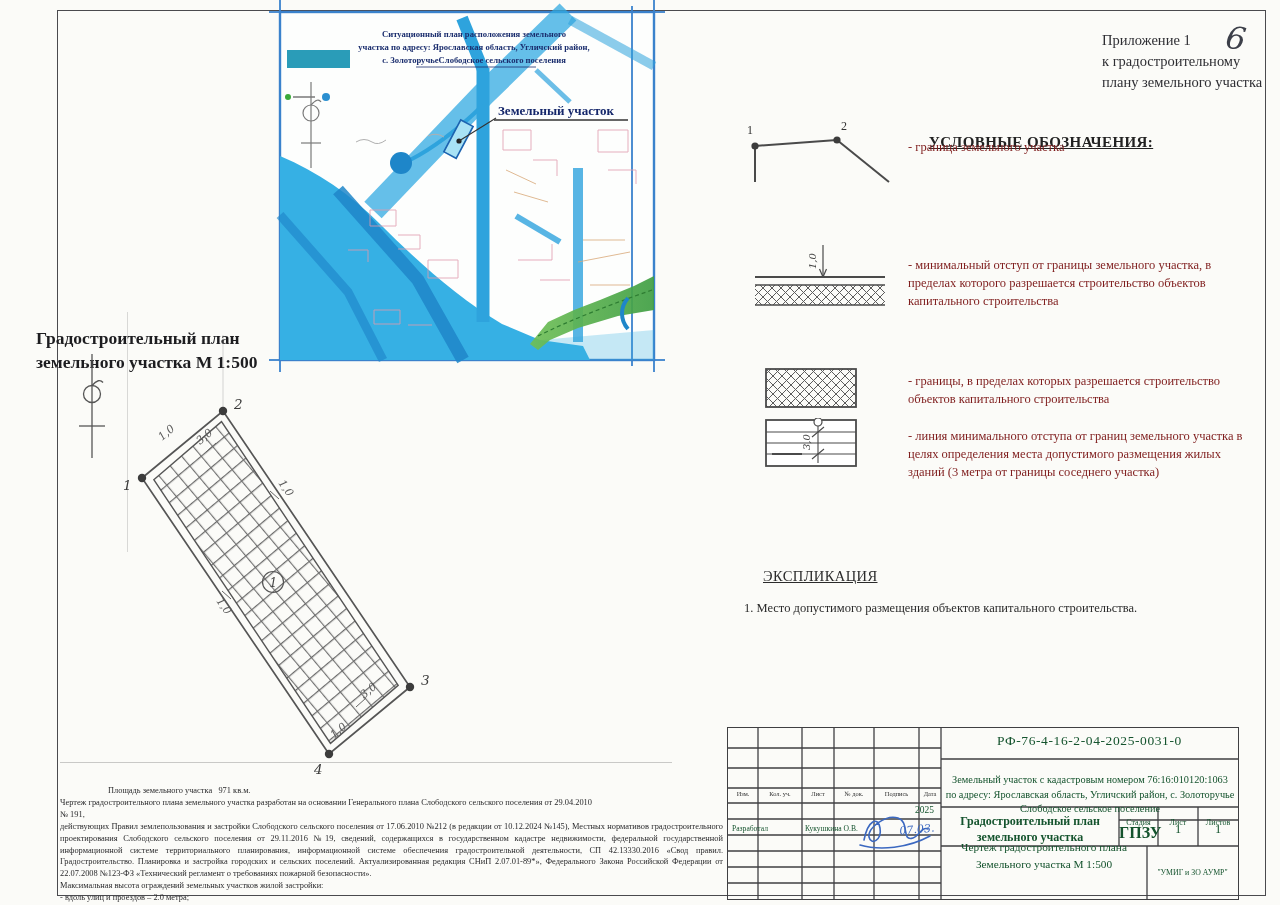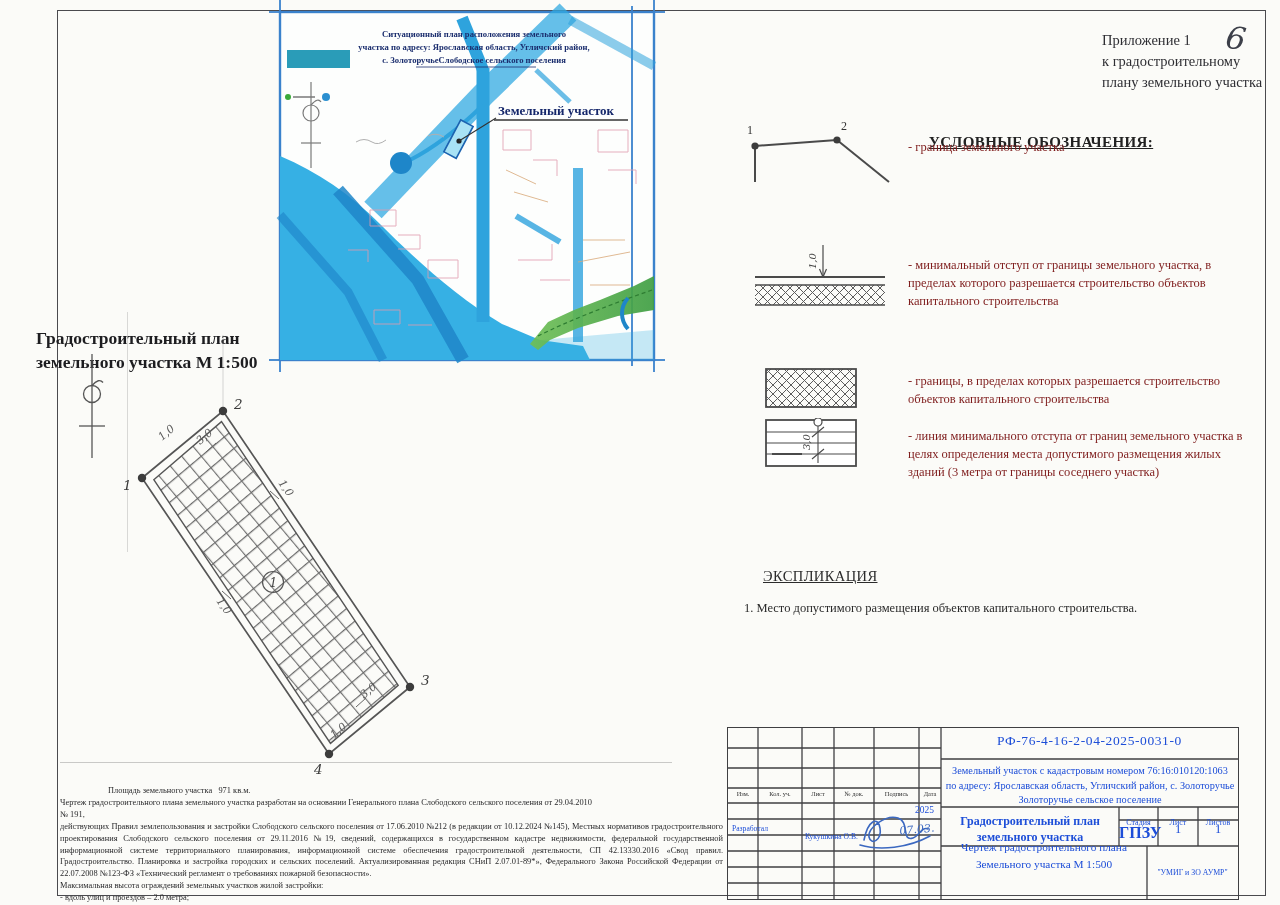--- a/index.html
+++ b/index.html
@@ -20,27 +20,27 @@
   .expl-item{left:744px;top:601px;width:500px;font-size:12.5px;}
   .main-title{left:36px;top:326px;width:270px;font-weight:bold;font-size:17.5px;
               line-height:24px;color:#1d1d20;}
   .notes{left:60px;top:785px;width:663px;font-size:8.4px;line-height:11.9px;color:#2a2a2c;}
   .notes .para{text-align:justify;}
   .notes .pre{white-space:pre-wrap;margin-left:48px;}
   .pencil-line{left:60px;top:762px;width:612px;height:1px;background:#8b8b8b;opacity:.45;}
   
   .tblock{left:727px;top:727px;width:510px;height:171px;border:1.6px solid #3f3f42;
           box-sizing:content-box;}
-  .tb{position:absolute;text-align:center;color:#1d4ed8;}
+  .tb{position:absolute;text-align:center;color:#14532d;}
   .tb-doc{left:213px;top:5px;width:297px;font-size:13.5px;letter-spacing:.6px;}
-  .tb-subj{left:216px;top:36px;width:292px;font-size:10.3px;line-height:14.6px;}
+  .tb-subj{left:216px;top:45px;width:292px;font-size:10.3px;line-height:14.6px;}
   .tb-col{top:62px;font-size:6.4px;color:#333;}
   .tb-year{left:180px;top:77px;width:33px;font-size:9.5px;}
   .tb-dev{left:4px;top:96px;width:70px;font-size:7.6px;text-align:left;}
-  .tb-devname{left:77px;top:104px;width:70px;font-size:7.6px;text-align:left;}
+  .tb-devname{left:77px;top:96px;width:70px;font-size:7.6px;text-align:left;}
   .tb-date{left:166px;top:95px;width:46px;font-size:11px;color:#3b68c0;
            font-style:italic;transform:rotate(-5deg);font-family:"DejaVu Serif",serif;}
   .tb-title{left:215px;top:85px;width:174px;font-weight:bold;font-size:12px;line-height:16px;}
   .tb-stage-l{top:81px;font-size:8px;margin-top:9px;}
   .tb-stage-v{top:96px;font-size:16px;font-weight:bold;}
   .tb-sheet-v{top:94px;font-size:12.5px;}
   .tb-draw{left:215px;top:111px;width:202px;font-size:11.3px;line-height:17px;}
   .tb-org{left:419px;top:140px;width:91px;font-size:7.8px;}
   .hand-dim{font-family:"DejaVu Serif",serif;font-style:italic;}
 </style>
@@ -290,21 +290,21 @@
         <line x1="391" y1="92" x2="510" y2="92"></line>
         <line x1="419" y1="118" x2="419" y2="171"></line>
       </g>
     </svg>
 
     <div class="tb tb-doc">РФ-76-4-16-2-04-2025-0031-0</div>
 
     <div class="tb tb-subj">
       <div>Земельный участок с кадастровым номером 76:16:010120:1063</div>
       <div>по адресу: Ярославская область, Угличский район, с. Золоторучье</div>
-      <div>Золоторучье сельское поселение</div>
+      <div>Слободское сельское поселение</div>
     </div>
 
     <div class="tb tb-col" style="left:0;width:30px">Изм.</div>
     <div class="tb tb-col" style="left:30px;width:44px">Кол. уч.</div>
     <div class="tb tb-col" style="left:74px;width:32px">Лист</div>
     <div class="tb tb-col" style="left:106px;width:40px">№ док.</div>
     <div class="tb tb-col" style="left:146px;width:45px">Подпись</div>
     <div class="tb tb-col" style="left:191px;width:22px">Дата</div>
 
     <div class="tb tb-year">2025</div>

